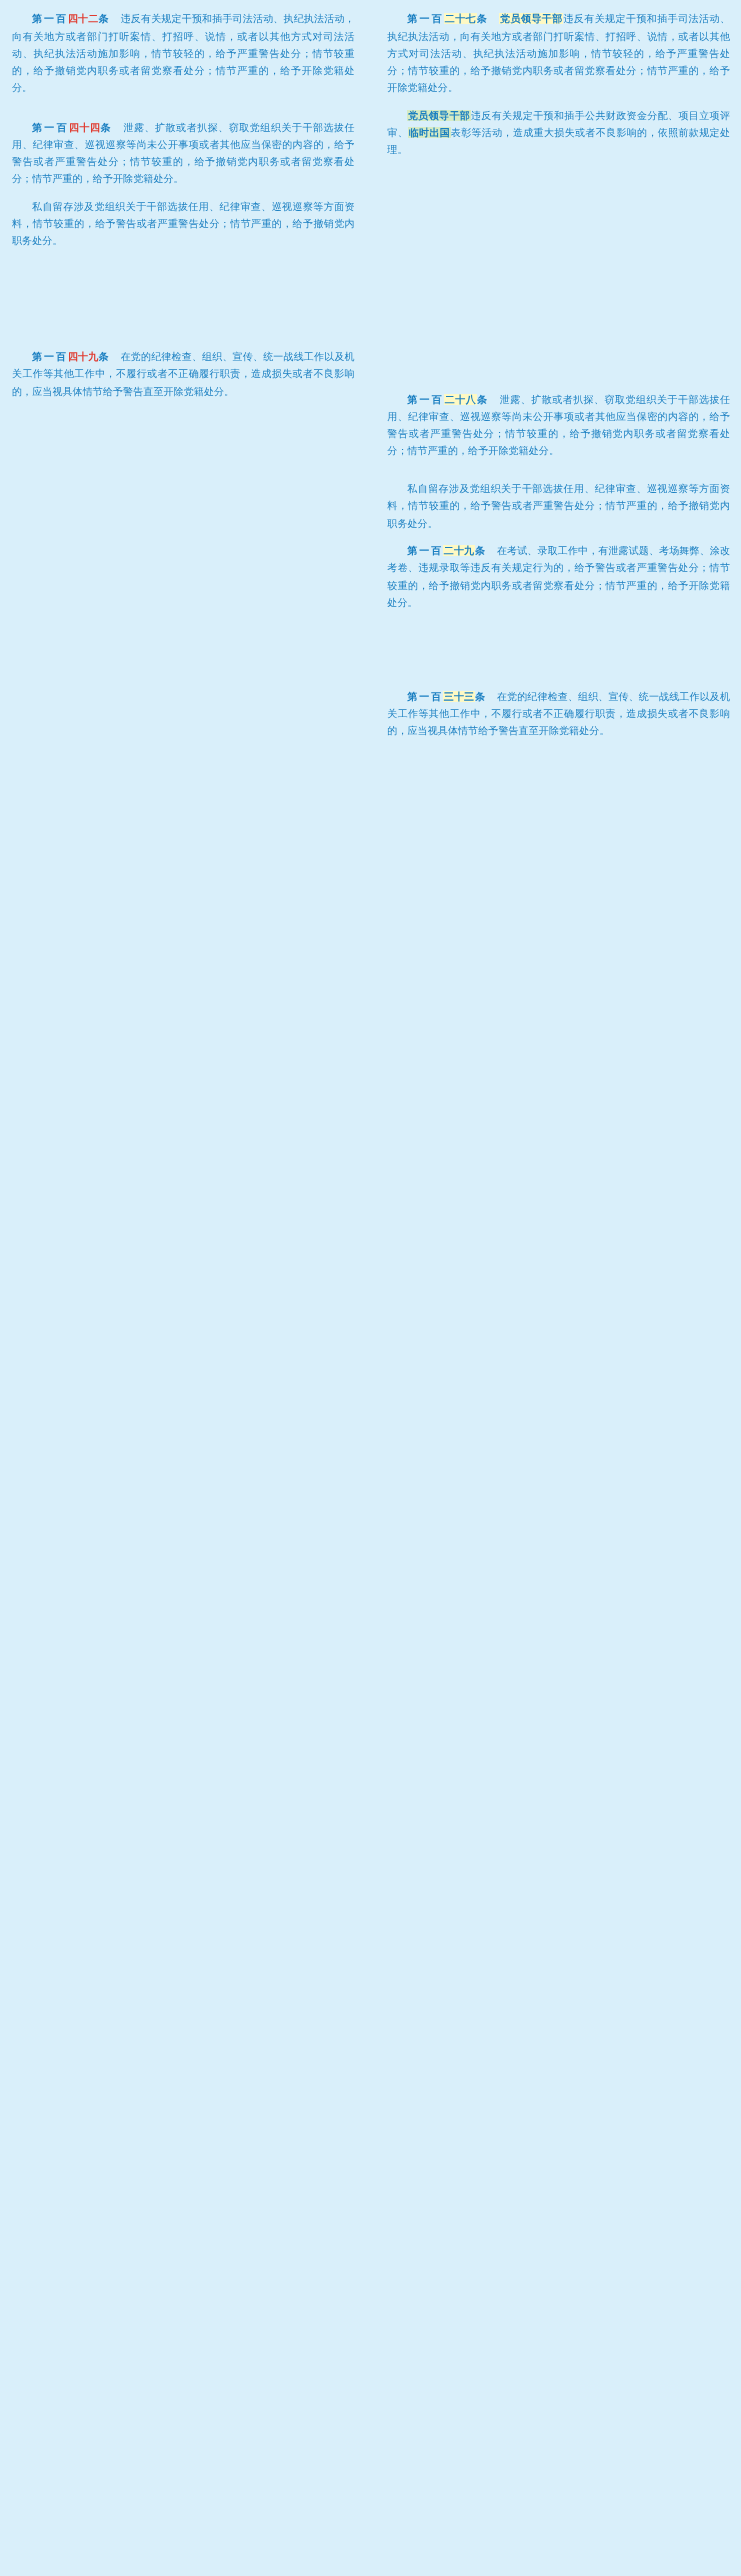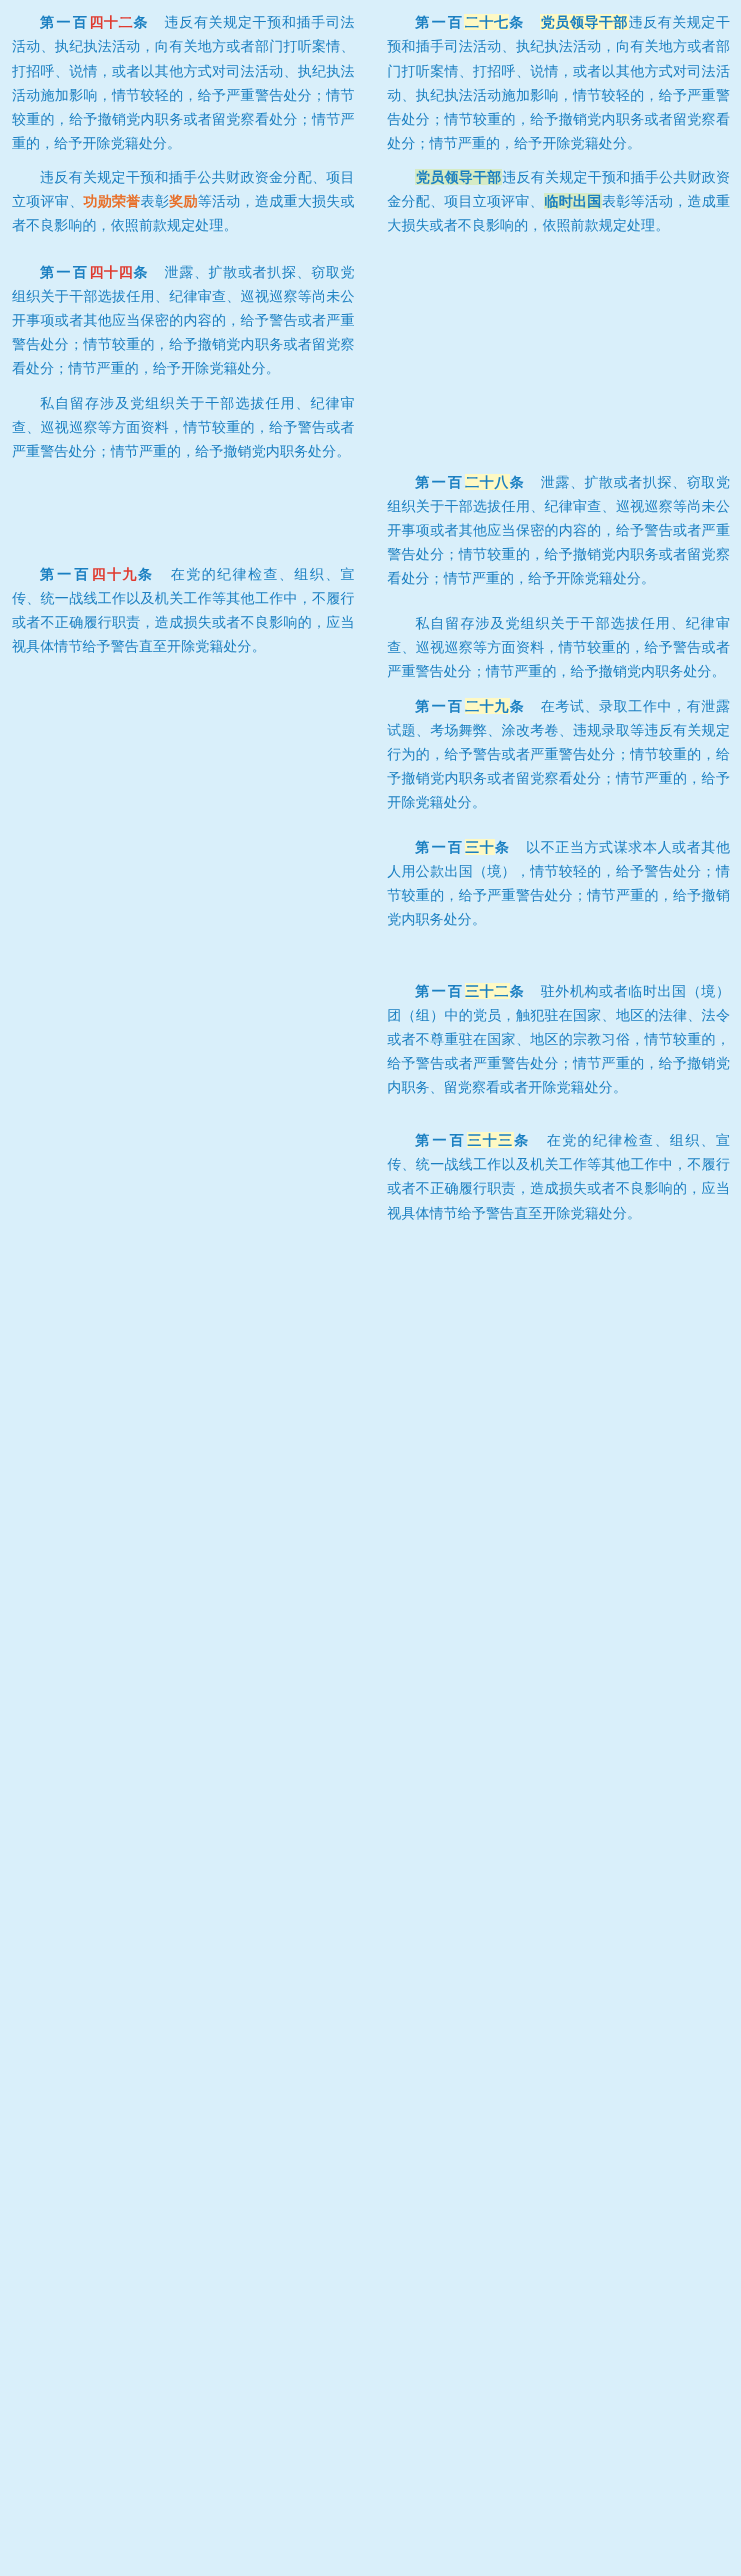--- a/index.html
+++ b/index.html
@@ -19,21 +19,21 @@
     padding:10.4px 0 0 0;
   }
   .col {
     width:371px;
     padding:0 12px 15px 12px;
   }
   .col.left { padding-right:16.3px; }
   .col.right { padding-left:16.3px; }
   p {
     margin:0 0 10.4px 0;
-    font-size:14px;
+    font-size:10px;
     line-height:1.72;
     text-align:justify;
     text-justify:inter-ideograph;
     letter-spacing:0.1px;
   }
   p.indent { text-indent:2em; }
   .hl-yellow {
     background:#fef9c3;
     padding:0 0.7px;
   }
@@ -54,41 +54,38 @@
     color:#e03a2f;
     font-weight:bold;
   }
 </style>
 </head>
 <body>
 
 <div class="page">
   <div class="col left">
       <p class="indent"><span class="bold wide">第一百</span><span class="red bold">四十二</span><span class="bold wide">条</span><span>　违反有关规定干预和插手司法活动、执纪执法活动，向有关地方或者部门打听案情、打招呼、说情，或者以其他方式对司法活动、执纪执法活动施加影响，情节较轻的，给予严重警告处分；情节较重的，给予撤销党内职务或者留党察看处分；情节严重的，给予开除党籍处分。</span></p>
-      <p class="indent"><span>违反有关规定干预和插手公共财政资金分配、项目立项评审、</span><span class="orangebold">功勋荣誉</span><span>表彰</span><span class="orangebold">奖励</span><span>等活动，造成重大损失或者不良影响的，依照前款规定处理。</span></p>
       <div style="height: 12px;"></div>
       <p class="indent"><span class="bold wide">第一百</span><span class="red bold">四十四</span><span class="bold wide">条</span><span>　泄露、扩散或者扒探、窃取党组织关于干部选拔任用、纪律审查、巡视巡察等尚未公开事项或者其他应当保密的内容的，给予警告或者严重警告处分；情节较重的，给予撤销党内职务或者留党察看处分；情节严重的，给予开除党籍处分。</span></p>
       <p class="indent"><span>私自留存涉及党组织关于干部选拔任用、纪律审查、巡视巡察等方面资料，情节较重的，给予警告或者严重警告处分；情节严重的，给予撤销党内职务处分。</span></p>
       <div style="height: 10.4px;"></div>
       <div style="height: 19px;"></div>
       <div style="height: 19px;"></div>
       <div style="height: 19px;"></div>
       <div style="height: 21px;"></div>
       <p class="indent"><span class="bold wide">第一百</span><span class="red bold">四十九</span><span class="bold wide">条</span><span>　在党的纪律检查、组织、宣传、统一战线工作以及机关工作等其他工作中，不履行或者不正确履行职责，造成损失或者不良影响的，应当视具体情节给予警告直至开除党籍处分。</span></p>
     </div>
   <div class="col right">
       <p class="indent"><span class="bold wide">第一百</span><span class="hl-yellow bold">二十七</span><span class="bold wide">条</span><span>　</span><span class="hl-yellow bold">党员领导干部</span><span>违反有关规定干预和插手司法活动、执纪执法活动，向有关地方或者部门打听案情、打招呼、说情，或者以其他方式对司法活动、执纪执法活动施加影响，情节较轻的，给予严重警告处分；情节较重的，给予撤销党内职务或者留党察看处分；情节严重的，给予开除党籍处分。</span></p>
       <p class="indent"><span class="hl-green bold">党员领导干部</span><span>违反有关规定干预和插手公共财政资金分配、项目立项评审、</span><span class="hl-green bold">临时出国</span><span>表彰等活动，造成重大损失或者不良影响的，依照前款规定处理。</span></p>
       <div style="height: 222px;"></div>
       <p class="indent"><span class="bold wide">第一百</span><span class="hl-yellow bold">二十八</span><span class="bold wide">条</span><span>　泄露、扩散或者扒探、窃取党组织关于干部选拔任用、纪律审查、巡视巡察等尚未公开事项或者其他应当保密的内容的，给予警告或者严重警告处分；情节较重的，给予撤销党内职务或者留党察看处分；情节严重的，给予开除党籍处分。</span></p>
       <div style="height: 10.4px;"></div>
       <p class="indent"><span>私自留存涉及党组织关于干部选拔任用、纪律审查、巡视巡察等方面资料，情节较重的，给予警告或者严重警告处分；情节严重的，给予撤销党内职务处分。</span></p>
       <p class="indent"><span class="bold wide">第一百</span><span class="hl-yellow bold">二十九</span><span class="bold wide">条</span><span>　在考试、录取工作中，有泄露试题、考场舞弊、涂改考卷、违规录取等违反有关规定行为的，给予警告或者严重警告处分；情节较重的，给予撤销党内职务或者留党察看处分；情节严重的，给予开除党籍处分。</span></p>
       <div style="height: 10.4px;"></div>
-      <p class="indent"><span class="bold wide">第一百</span><span class="hl-yellow bold">三十</span><span class="bold wide">条</span><span>　以不正当方式谋求本人或者其他人用公款出国（境），情节较轻的，给予警告处分；情节较重的，给予严重警告处分；情节严重的，给予撤销党内职务处分。</span></p>
       <div style="height: 18px;"></div>
       <div style="height: 19px;"></div>
-      <p class="indent"><span class="bold wide">第一百</span><span class="hl-yellow bold">三十二</span><span class="bold wide">条</span><span>　驻外机构或者临时出国（境）团（组）中的党员，触犯驻在国家、地区的法律、法令或者不尊重驻在国家、地区的宗教习俗，情节较重的，给予警告或者严重警告处分；情节严重的，给予撤销党内职务、留党察看或者开除党籍处分。</span></p>
       <div style="height: 19px;"></div>
       <p class="indent"><span class="bold wide">第一百</span><span class="hl-yellow bold">三十三</span><span class="bold wide">条</span><span>　在党的纪律检查、组织、宣传、统一战线工作以及机关工作等其他工作中，不履行或者不正确履行职责，造成损失或者不良影响的，应当视具体情节给予警告直至开除党籍处分。</span></p>
     </div>
 </div>
 
 
 </body></html>

